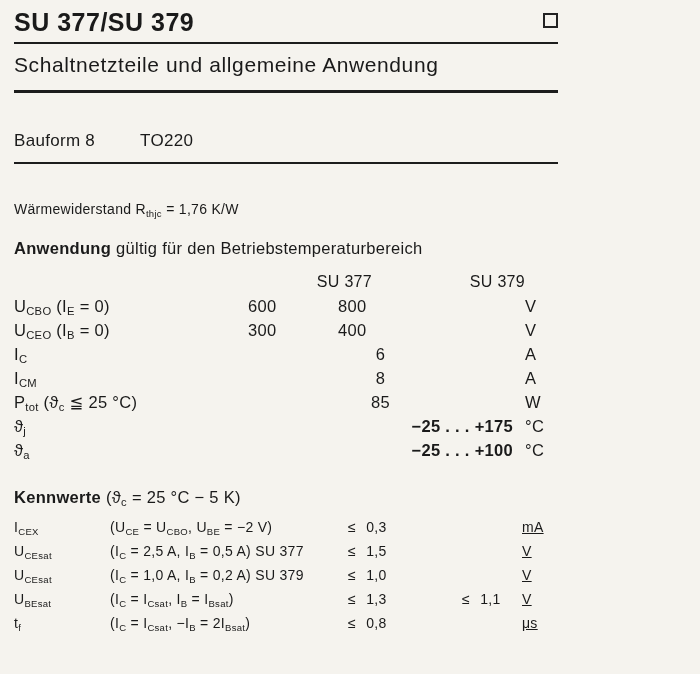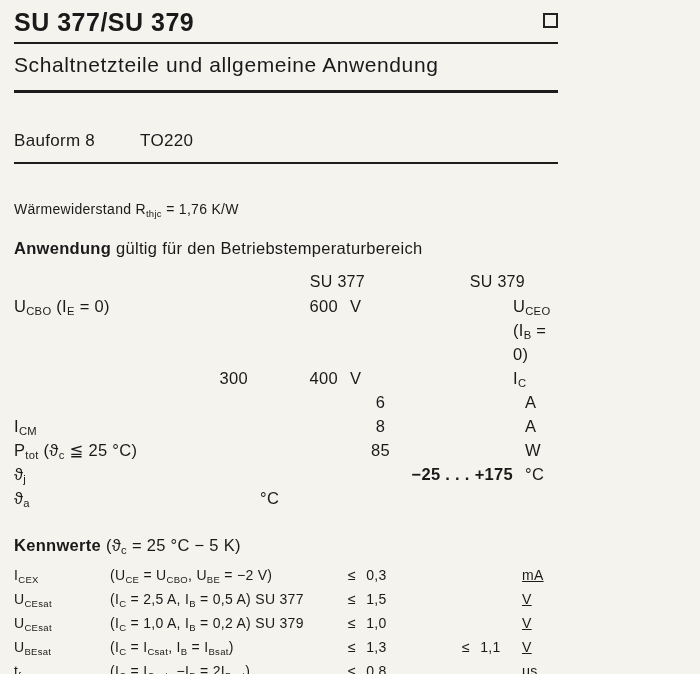--- a/index.html
+++ b/index.html
@@ -38,23 +38,23 @@
   .bold { font-weight: 700; }
 
   .gw-grid {
     display: grid;
     grid-template-columns: 1fr 90px 175px 45px;
     font-size: 16.5px;
     line-height: 24px;
     margin-top: 12px;
   }
   .gw-grid .h { text-align: right; font-size: 16px; }
-  .gw-grid .h .hdr1 { position: relative; left: 27px; }
+  .gw-grid .h .hdr1 { position: relative; left: 34px; }
   .gw-grid .h .hdr2 { position: relative; left: 12px; }
-  .gw-grid .v { text-align: right; }
+  .gw-grid .v { text-align: left; }
   .gw-grid .span2 { grid-column: 2 / 4; }
   .gw-grid .center { text-align: center; }
   .gw-grid .right { text-align: right; font-weight: bold; }
   .gw-grid .unit { text-align: left; padding-left: 12px; }
 
   .kw-grid {
     display: grid;
     grid-template-columns: 96px 1fr 100px 92px 44px;
     font-size: 14px;
     line-height: 24px;
@@ -95,20 +95,21 @@
 
     <div class="gw-grid">
 
       <div></div>
       <div class="h"><span class="hdr1">SU 377</span></div>
       <div class="h"><span class="hdr2">SU 379</span></div>
       <div></div>
 
       <div>U<sub>CBO</sub> (I<sub>E</sub> = 0)</div>
       <div class="v">600</div>
+      <div class="v">800</div>
       <div class="unit">V</div>
 
       <div>U<sub>CEO</sub> (I<sub>B</sub> = 0)</div>
       <div class="v">300</div>
       <div class="v">400</div>
       <div class="unit">V</div>
 
       <div>I<sub>C</sub></div>
       <div class="span2 center">6</div>
       <div class="unit">A</div>
@@ -119,20 +120,21 @@
 
       <div>P<sub>tot</sub> (ϑ<sub>c</sub> ≦ 25 °C)</div>
       <div class="span2 center">85</div>
       <div class="unit">W</div>
 
       <div>ϑ<sub>j</sub></div>
       <div class="span2 right">−25 . . . +175</div>
       <div class="unit">°C</div>
 
       <div>ϑ<sub>a</sub></div>
+      <div class="span2 right">−25 . . . +100</div>
       <div class="unit">°C</div>
     </div>
   </section>
 
   <section>
     <p class="section-heading kw-heading">
       <span class="bold">Kennwerte</span>
       <span>(ϑ<sub>c</sub> = 25 °C − 5 K)</span>
     </p>
 

